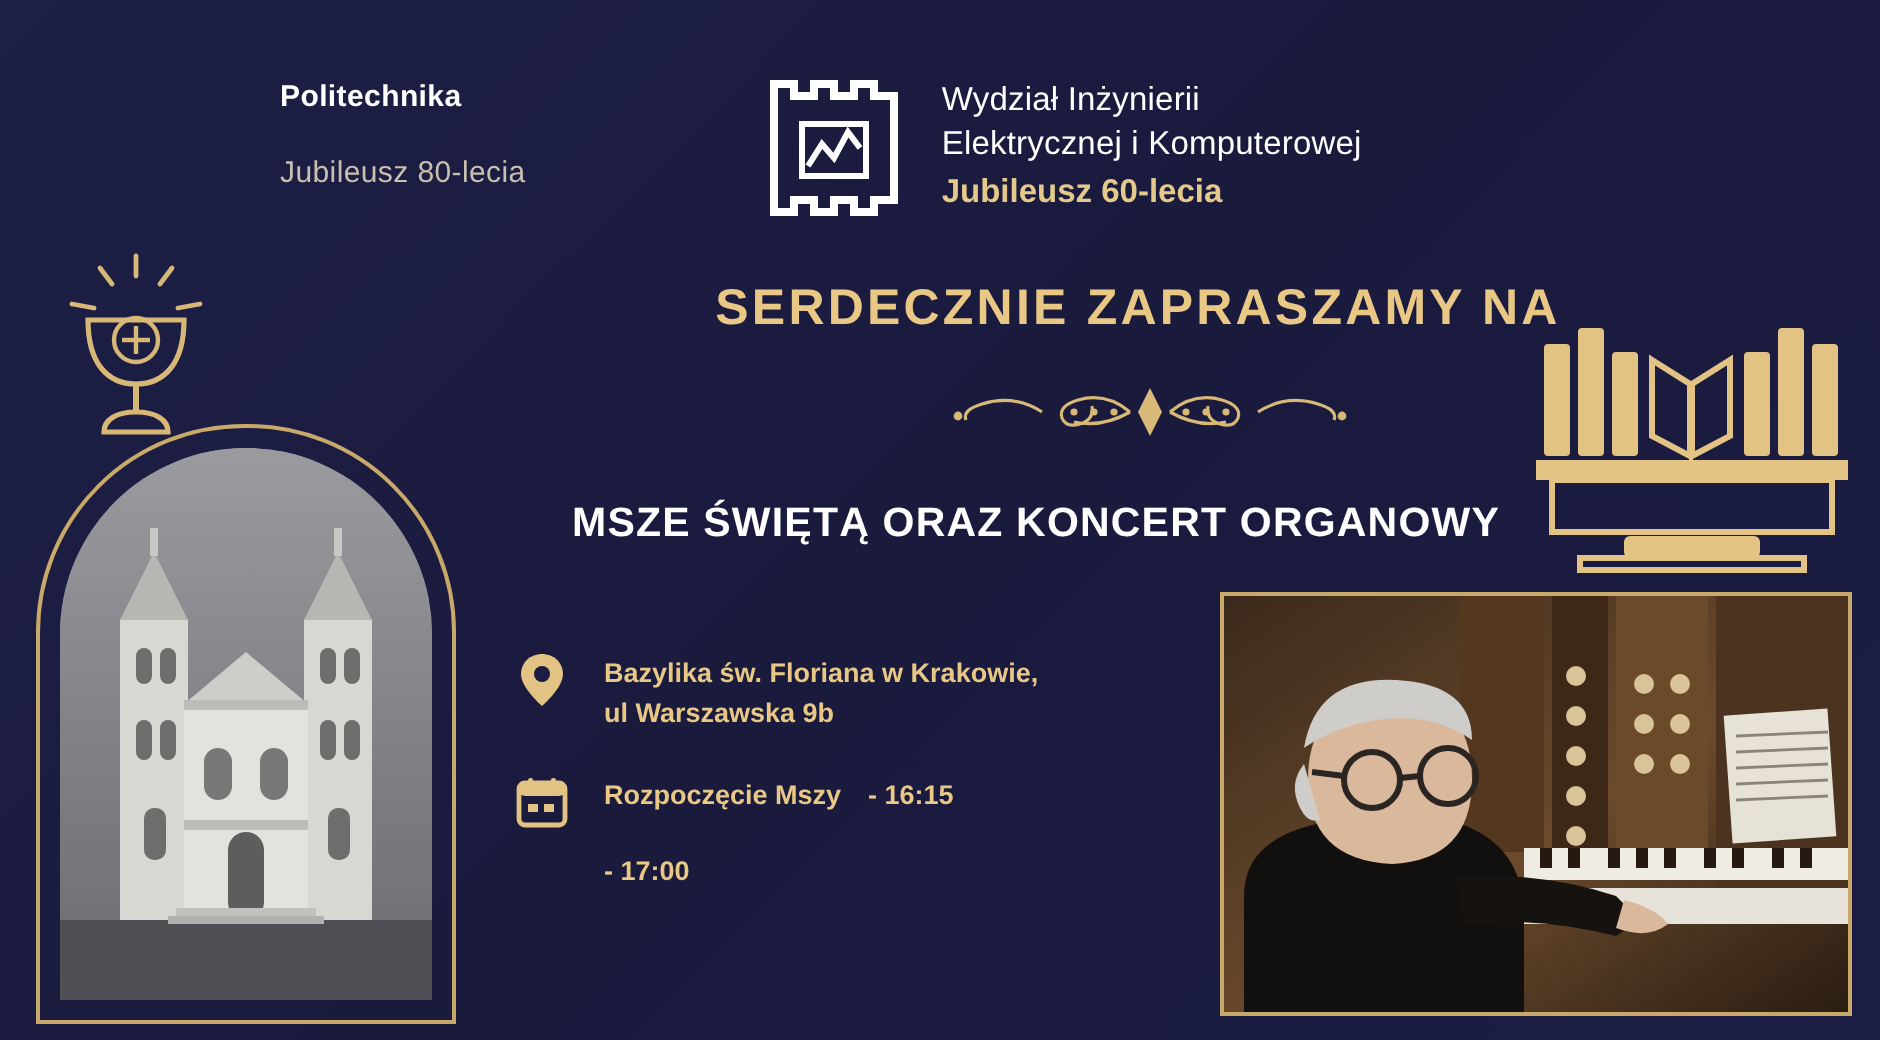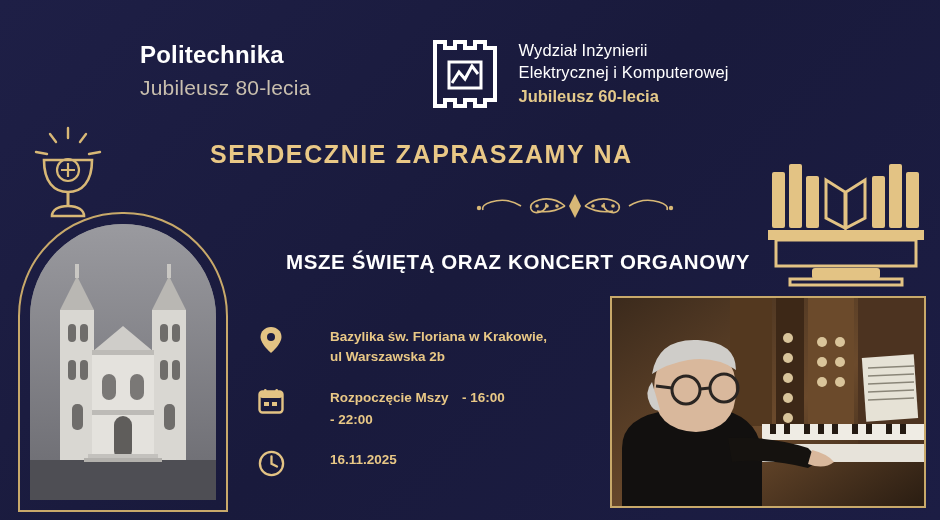--- a/index.html
+++ b/index.html
@@ -29,42 +29,43 @@
   .logo-mark-pk {
     width: 66px; height: 70px;
     position: relative;
   }
   .logo-mark-pk .crown {
     position: absolute; left: 0; top: 0;
     width: 66px; height: 70px;
   }
   .logo-text-pk { padding-top: 2px; }
   .logo-text-pk .l1, .logo-text-pk .l2 {
-    font-size: 24px; font-weight: bold; color: #ffffff; line-height: 1.25;
+    font-size: 15px; font-weight: bold; color: #ffffff; line-height: 1.25;
     letter-spacing: .2px;
   }
   .logo-text-pk .l3 {
-    font-size: 21px; color: #c9bfae; margin-top: 6px; letter-spacing: .2px;
+    font-size: 15px; color: #c9bfae; margin-top: 19px; letter-spacing: .2px;
   }
 
   .logo-mark-weaik {
     width: 74px; height: 72px; position: relative;
   }
   .logo-text-weaik { padding-top: 1px; }
   .logo-text-weaik .l1, .logo-text-weaik .l2 {
     font-size: 16.5px; color: #ffffff; line-height: 1.35; letter-spacing: .1px;
   }
   .logo-text-weaik .l3 {
     font-size: 16.5px; font-weight: bold; color: #e4c98a; margin-top: 3px;
   }
 
   
   .headline {
     position: absolute;
     top: 140px; left: 0; width: 928px;
+    text-align: center;
     padding-left: 210px;
   }
   .headline .invite {
     font-size: 25px; font-weight: bold; color: #e9c886;
     letter-spacing: 1.6px;
   }
   .ornament {
     position: absolute; top: 186px; left: 0; width: 940px;
     padding-left: 210px;
     display: flex; justify-content: center;
@@ -80,26 +81,26 @@
   
   .details {
     position: absolute; left: 256px; top: 325px;
     display: flex; flex-direction: column; gap: 18px;
   }
   .detail-row { display: flex; align-items: flex-start; gap: 16px; }
   .detail-icon {
     width: 30px; height: 30px; flex: 0 0 30px;
     display: flex; align-items: center; justify-content: center;
   }
-  .detail-text { padding-top: 2px; margin-left: 28px; }
+  .detail-text { padding-top: 2px; }
   .detail-text .line {
     font-size: 13.5px; font-weight: bold; color: #e9c886; line-height: 1.5;
     white-space: pre;
   }
-  .time-grid { display: grid; grid-template-columns: 132px auto; row-gap: 2px; }
+  .time-grid { display: grid; grid-template-columns: 132px auto; row-gap: 18px; }
   .time-grid .lbl, .time-grid .val {
     font-size: 13.5px; font-weight: bold; color: #e9c886; line-height: 1.5;
   }
 
   
   .church-panel {
     position: absolute; left: 18px; top: 212px;
     width: 210px; height: 300px;
   }
   .church-frame {
@@ -205,55 +206,44 @@
 
     <div class="detail-row">
       <div class="detail-icon">
         <svg width="26" height="28" viewBox="0 0 26 28" xmlns="http://www.w3.org/2000/svg">
           <path d="M13 1 C7 1 2.5 5.4 2.5 11 C2.5 18 13 27 13 27 C13 27 23.5 18 23.5 11 C23.5 5.4 19 1 13 1 Z" fill="#e3c384"></path>
           <circle cx="13" cy="11" r="4" fill="#1b1c42"></circle>
         </svg>
       </div>
       <div class="detail-text">
         <div class="line">Bazylika św. Floriana w Krakowie,</div>
-        <div class="line">ul Warszawska 2b</div>
+        <div class="line">ul Warszawska 9b</div>
       </div>
     </div>
 
     <div class="detail-row">
       <div class="detail-icon">
         <svg width="26" height="26" viewBox="0 0 26 26" xmlns="http://www.w3.org/2000/svg">
           <rect x="1.5" y="3.5" width="23" height="21" rx="3" fill="none" stroke="#e3c384" stroke-width="2.4"></rect>
           <rect x="1.5" y="3.5" width="23" height="6.5" rx="3" fill="#e3c384"></rect>
           <rect x="6" y="1" width="2.6" height="5" rx="1.2" fill="#e3c384"></rect>
           <rect x="17.4" y="1" width="2.6" height="5" rx="1.2" fill="#e3c384"></rect>
           <rect x="6" y="14" width="5" height="4" fill="#e3c384"></rect>
           <rect x="14" y="14" width="5" height="4" fill="#e3c384"></rect>
         </svg>
       </div>
       <div class="detail-text">
         <div class="time-grid">
           <div class="lbl">Rozpoczęcie Mszy</div>
-          <div class="val">- 16:00</div>
-          <div class="val">- 22:00</div>
+          <div class="val">- 16:15</div>
+          <div class="val">- 17:00</div>
         </div>
       </div>
     </div>
 
-    <div class="detail-row">
-      <div class="detail-icon">
-        <svg width="27" height="27" viewBox="0 0 27 27" xmlns="http://www.w3.org/2000/svg">
-          <circle cx="13.5" cy="13.5" r="11.6" fill="none" stroke="#e3c384" stroke-width="2.3"></circle>
-          <path d="M13.5 6.5 L13.5 13.8 L19 16.6" fill="none" stroke="#e3c384" stroke-width="2.3" stroke-linecap="round"></path>
-        </svg>
-      </div>
-      <div class="detail-text">
-        <div class="line">16.11.2025</div>
-      </div>
-    </div>
 
   </div>
 
   <div class="chalice">
     <svg width="92" height="100" viewBox="0 0 92 100" xmlns="http://www.w3.org/2000/svg">
       <g stroke="#d8b876" stroke-width="2.4" fill="none" stroke-linecap="round">
         <path d="M46 4 L46 14"></path>
         <path d="M28 10 L34 18"></path>
         <path d="M64 10 L58 18"></path>
         <path d="M14 28 L25 30"></path>

